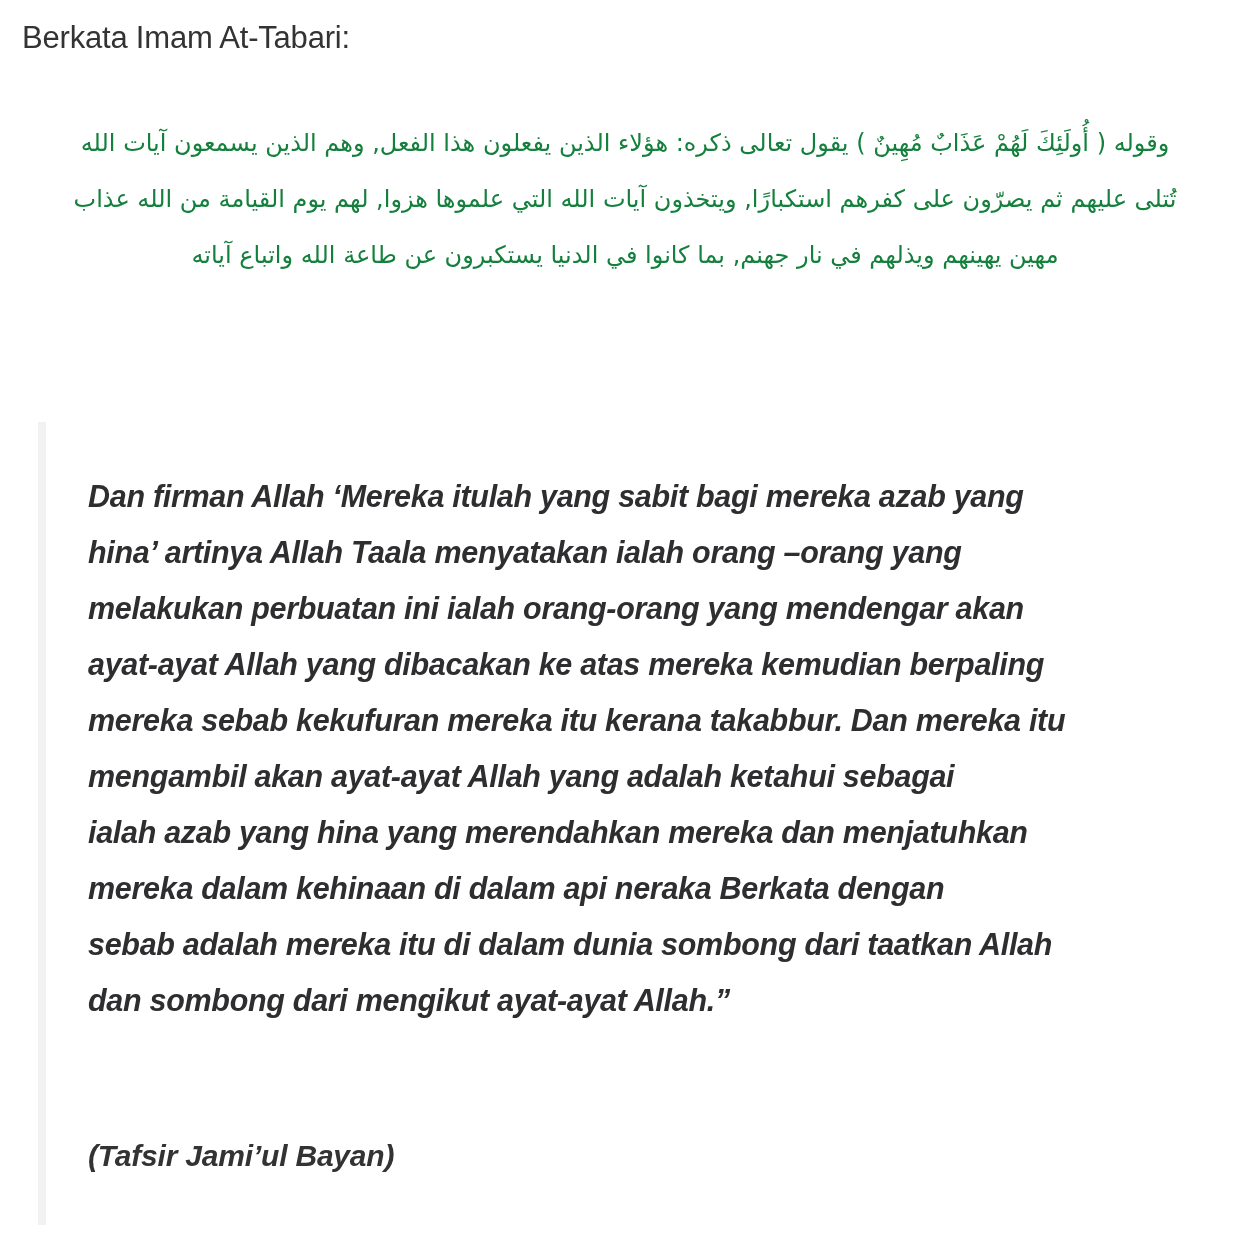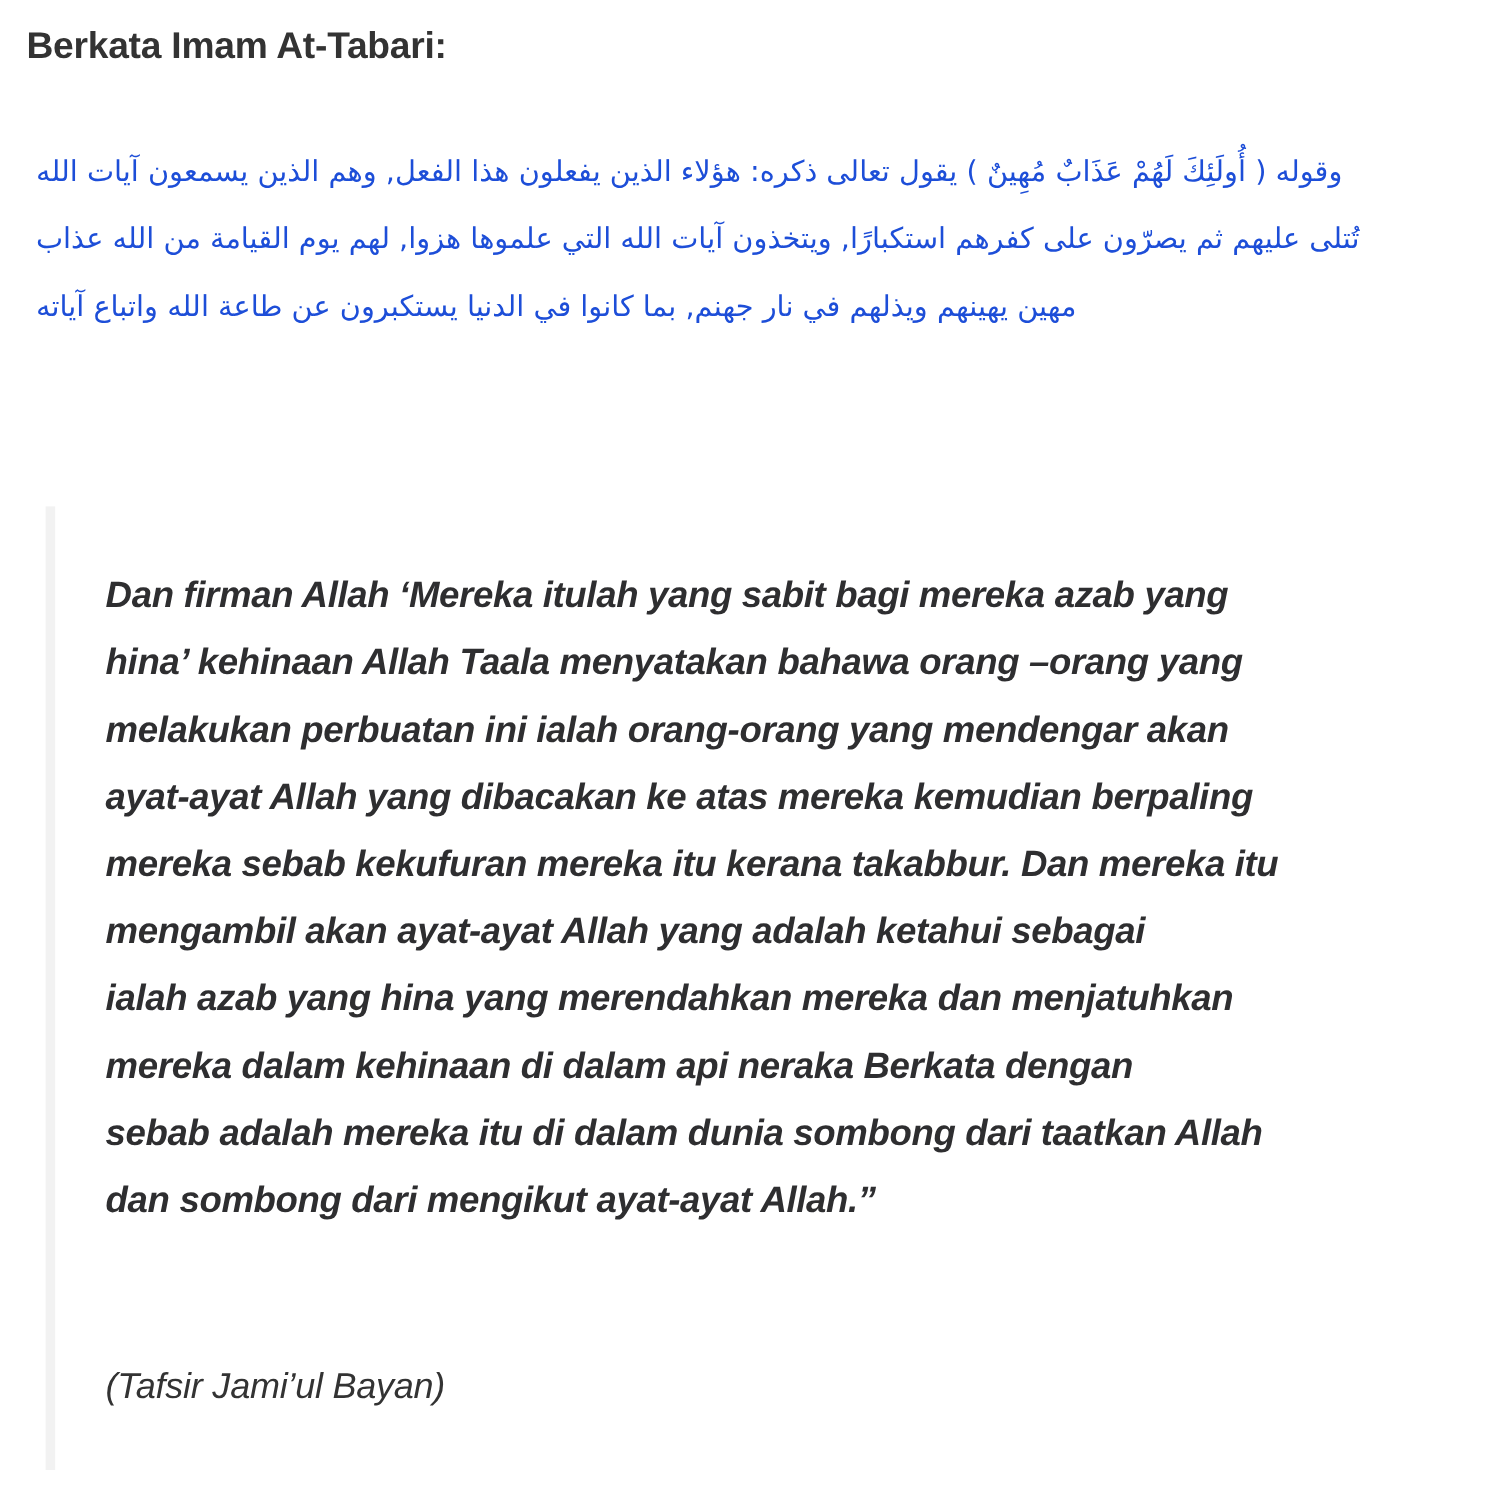--- a/index.html
+++ b/index.html
@@ -14,36 +14,36 @@
       font-family: "Liberation Sans", "DejaVu Sans", sans-serif;
       color: #333333;
       position: relative;
     }
     .heading {
       position: absolute;
       left: 22px;
       top: 16px;
       font-size: 31px;
       line-height: 44px;
-      font-weight: bold;
+      font-weight: normal;
       color: #333333;
       margin: 0;
       letter-spacing: -0.2px;
     }
     .arabic {
       position: absolute;
       left: 30px;
       width: 1190px;
       top: 115px;
       direction: rtl;
-      text-align: left;
+      text-align: center;
       font-family: "DejaVu Sans", "Liberation Sans", sans-serif;
       font-size: 24px;
       line-height: 56px;
-      color: #1d4ed8;
+      color: #15803d;
       margin: 0;
     }
     .arabic .line {
       display: block;
       white-space: nowrap;
     }
     .quote {
       position: absolute;
       left: 38px;
       top: 422px;
@@ -70,41 +70,41 @@
       display: block;
       white-space: nowrap;
     }
     .citation {
       position: absolute;
       left: 42px;
       top: 712px;
       font-size: 30px;
       line-height: 44px;
       font-style: italic;
-      font-weight: normal;
+      font-weight: bold;
       color: #333333;
       margin: 0;
       letter-spacing: -0.2px;
     }
   </style>
 </head>
 <body>
 
 <h2 class="heading">Berkata Imam At-Tabari:</h2>
 
 <p class="arabic">
   <span class="line">وقوله ( أُولَئِكَ لَهُمْ عَذَابٌ مُهِينٌ ) يقول تعالى ذكره: هؤلاء الذين يفعلون هذا الفعل, وهم الذين يسمعون آيات الله</span>
   <span class="line">تُتلى عليهم ثم يصرّون على كفرهم استكبارًا, ويتخذون آيات الله التي علموها هزوا, لهم يوم القيامة من الله عذاب</span>
   <span class="line">مهين يهينهم ويذلهم في نار جهنم, بما كانوا في الدنيا يستكبرون عن طاعة الله واتباع آياته</span>
 </p>
 
 <blockquote class="quote">
   <p class="quote-body">
     <span class="line">Dan firman Allah ‘Mereka itulah yang sabit bagi mereka azab yang</span>
-    <span class="line">hina’ kehinaan Allah Taala menyatakan bahawa orang –orang yang</span>
+    <span class="line">hina’ artinya Allah Taala menyatakan ialah orang –orang yang</span>
     <span class="line">melakukan perbuatan ini ialah orang-orang yang mendengar akan</span>
     <span class="line">ayat-ayat Allah yang dibacakan ke atas mereka kemudian berpaling</span>
     <span class="line">mereka sebab kekufuran mereka itu kerana takabbur. Dan mereka itu</span>
     <span class="line">mengambil akan ayat-ayat Allah yang adalah ketahui sebagai</span>
     <span class="line">ialah azab yang hina yang merendahkan mereka dan menjatuhkan</span>
     <span class="line">mereka dalam kehinaan di dalam api neraka Berkata dengan</span>
     <span class="line">sebab adalah mereka itu di dalam dunia sombong dari taatkan Allah</span>
     <span class="line">dan sombong dari mengikut ayat-ayat Allah.”</span>
   </p>
   <p class="citation">(Tafsir Jami’ul Bayan)</p>

